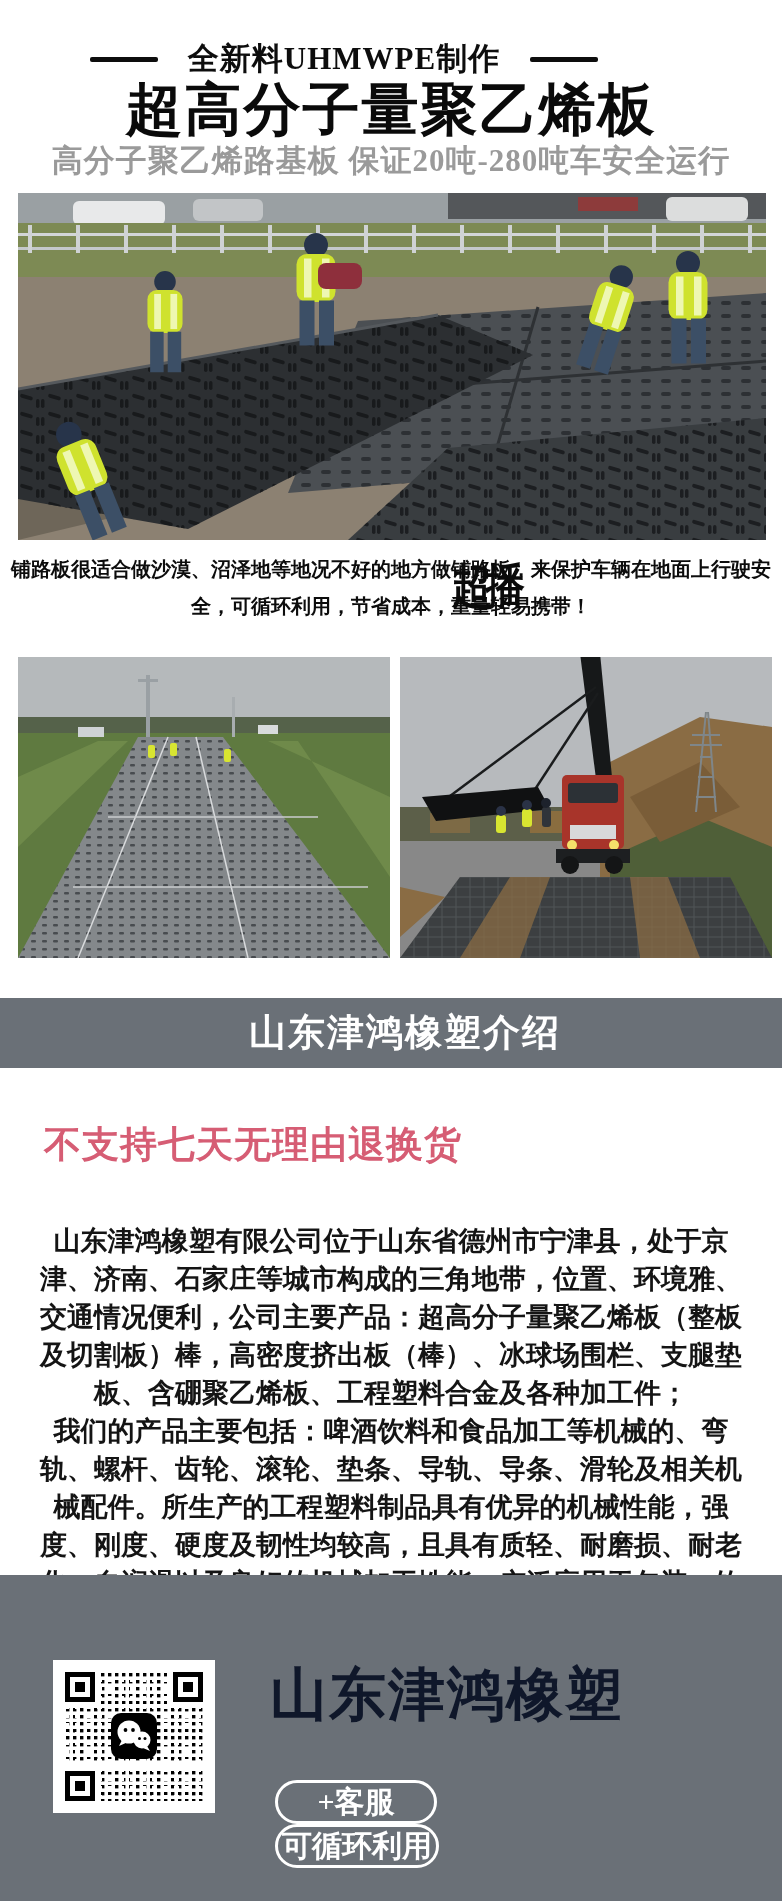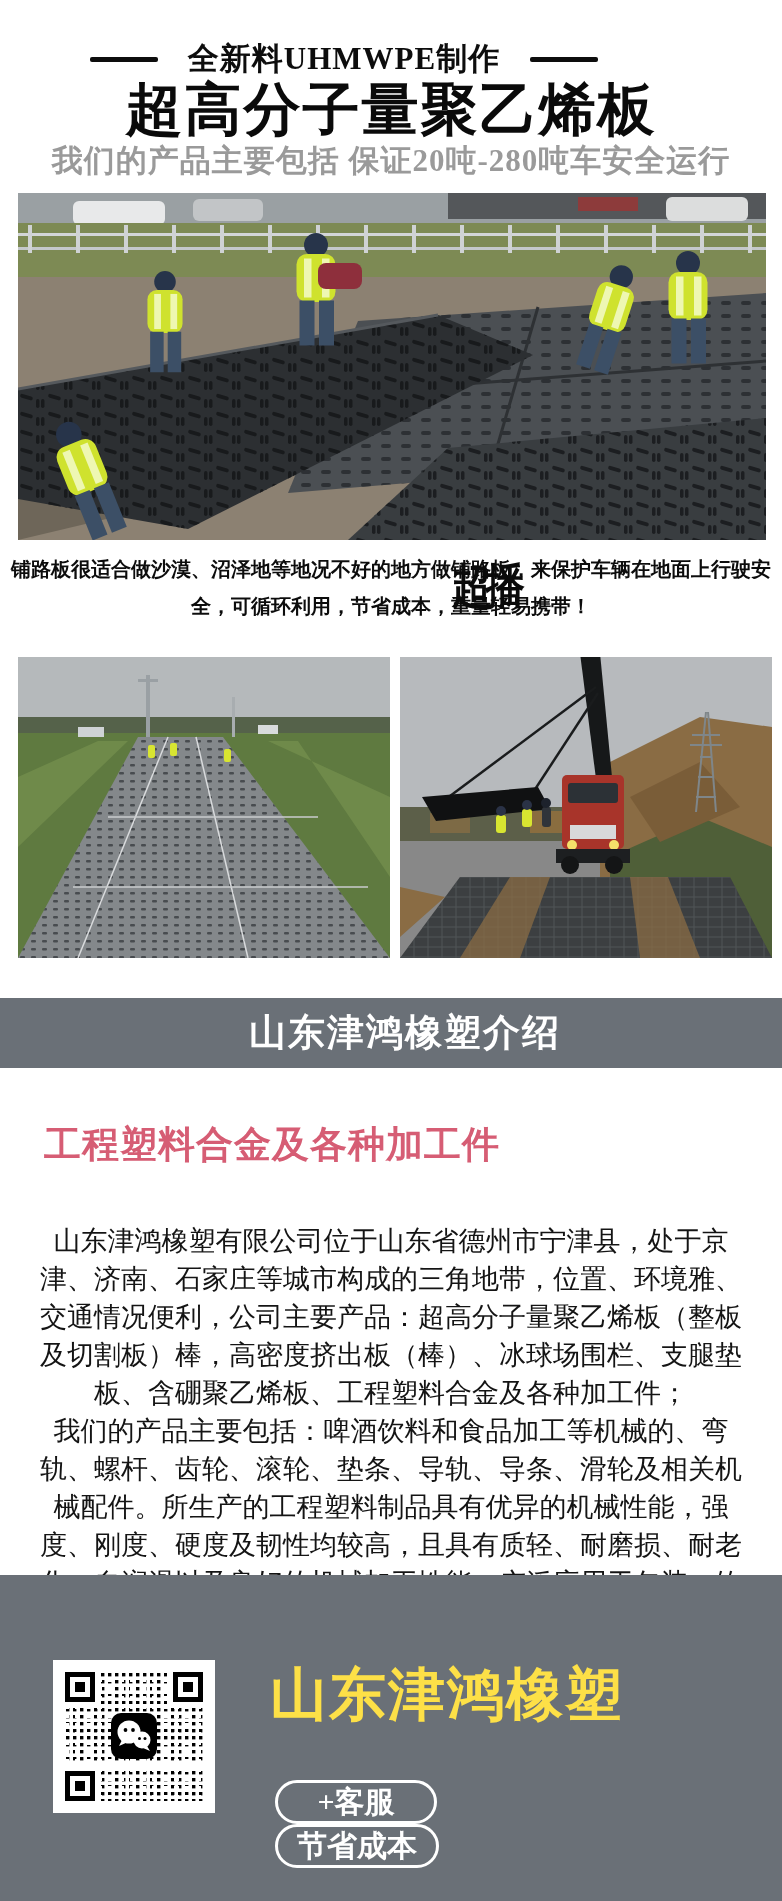--- a/index.html
+++ b/index.html
@@ -60,36 +60,36 @@
     position: absolute; top: 1120px; left: 44px;
     font-size: 37px; font-weight: bold; color: #d65d74; letter-spacing: 1px;
   }
 
   
   .about {
     position: absolute; top: 1222px; left: 0; width: 782px;
     padding: 0 36px;
   }
   .about p {
-    font-size: 27px; font-weight: normal; line-height: 38px;
+    font-size: 27px; font-weight: bold; line-height: 38px;
     text-align: center; color: #141414;
   }
 
   
   .footer {
     position: absolute; top: 1575px; left: 0; width: 782px; height: 326px;
     background: #6a7077;
   }
   .qr-box {
     position: absolute; left: 53px; top: 85px; width: 162px; height: 153px;
     background: #fff; display: flex; align-items: center; justify-content: center;
   }
   .footer-title {
     position: absolute; left: 247px; top: 82px; width: 400px;
-    text-align: center; color: #fde047; font-size: 57px; font-weight: bold; letter-spacing: 2px;
+    text-align: center; color: #0f172a; font-size: 57px; font-weight: bold; letter-spacing: 2px;
   }
   .footer-buttons {
     position: absolute; left: 275px; top: 205px; width: 368px;
     display: flex; justify-content: space-between; flex-direction: column;
   }
   .pill-button {
     display: inline-block; height: 44px; border: 3px solid #fff; border-radius: 24px;
     background: transparent; color: #fff; font-size: 30px; font-weight: bold;
     font-family: "Liberation Serif", "DejaVu Serif", serif;
     line-height: 38px; text-align: center; cursor: pointer;
@@ -101,21 +101,21 @@
 <body>
 
 <div class="page">
 
   <div class="tagline">
     <span class="dash-bar"></span>
     <span class="tagline-text">全新料UHMWPE制作</span>
     <span class="dash-bar"></span>
   </div>
   <h1 class="main-title">超高分子量聚乙烯板</h1>
-  <div class="subtitle">我们的产品主要包括 保证20吨-280吨车安全运行</div>
+  <div class="subtitle">高分子聚乙烯路基板 保证20吨-280吨车安全运行</div>
 
   <figure class="photo hero-photo">
     <svg viewBox="0 0 748 347" width="748" height="347">
       <defs>
         <pattern id="matdash" width="28" height="18" patternUnits="userSpaceOnUse">
           <rect x="2" y="4" width="13" height="4" rx="2" fill="#17191b" transform="rotate(16 8 6)"></rect>
           <rect x="18" y="8" width="3.5" height="9" rx="1.7" fill="#17191b"></rect>
           <rect x="23" y="8" width="3.5" height="9" rx="1.7" fill="#17191b"></rect>
         </pattern>
         <pattern id="matdot" width="20" height="13" patternUnits="userSpaceOnUse">
@@ -272,21 +272,21 @@
       <polygon points="110,220 150,220 120,301 60,301" fill="#8a6c44" opacity="0.75"></polygon>
       <polygon points="230,220 268,220 300,301 240,301" fill="#8a6c44" opacity="0.75"></polygon>
       <polygon points="0,230 45,240 0,280" fill="#8a6c44"></polygon>
     </svg>
   </figure>
 
   <div class="section-banner">
     <span class="section-banner-title">山东津鸿橡塑介绍</span>
   </div>
 
-  <div class="notice">工程塑料合金及各种加工件</div>
+  <div class="notice">不支持七天无理由退换货</div>
 
   <div class="about">
     <p>山东津鸿橡塑有限公司位于山东省德州市宁津县，处于京津、济南、石家庄等城市构成的三角地带，位置、环境雅、交通情况便利，公司主要产品：超高分子量聚乙烯板（整板及切割板）棒，高密度挤出板（棒）、冰球场围栏、支腿垫板、含硼聚乙烯板、工程塑料合金及各种加工件；</p>
     <p>我们的产品主要包括：啤酒饮料和食品加工等机械的、弯轨、螺杆、齿轮、滚轮、垫条、导轨、导条、滑轮及相关机械配件。所生产的工程塑料制品具有优异的机械性能，强度、刚度、硬度及韧性均较高，且具有质轻、耐磨损、耐老化、自润滑以及良好的机械加工性能。广泛应用于包装、饮料、食品、电子、纺织、自动化等制造行业。</p>
   </div>
 
   <div class="footer">
     <div class="qr-box">
       <svg viewBox="0 0 150 141" width="150" height="141">
         <defs>
@@ -327,17 +327,17 @@
           <circle cx="83" cy="74" r="8.5" fill="#fff"></circle>
           <polygon points="88,80 91,85 84,82" fill="#fff"></polygon>
           <circle cx="80.5" cy="72.5" r="1.5" fill="#000"></circle>
           <circle cx="86" cy="72.5" r="1.5" fill="#000"></circle>
         </g>
       </svg>
     </div>
     <div class="footer-title">山东津鸿橡塑</div>
     <div class="footer-buttons">
       <button class="pill-button cs">+客服</button>
-      <button class="pill-button top">节省成本</button>
+      <button class="pill-button top">可循环利用</button>
     </div>
   </div>
 
 </div>
 
 </body></html>

